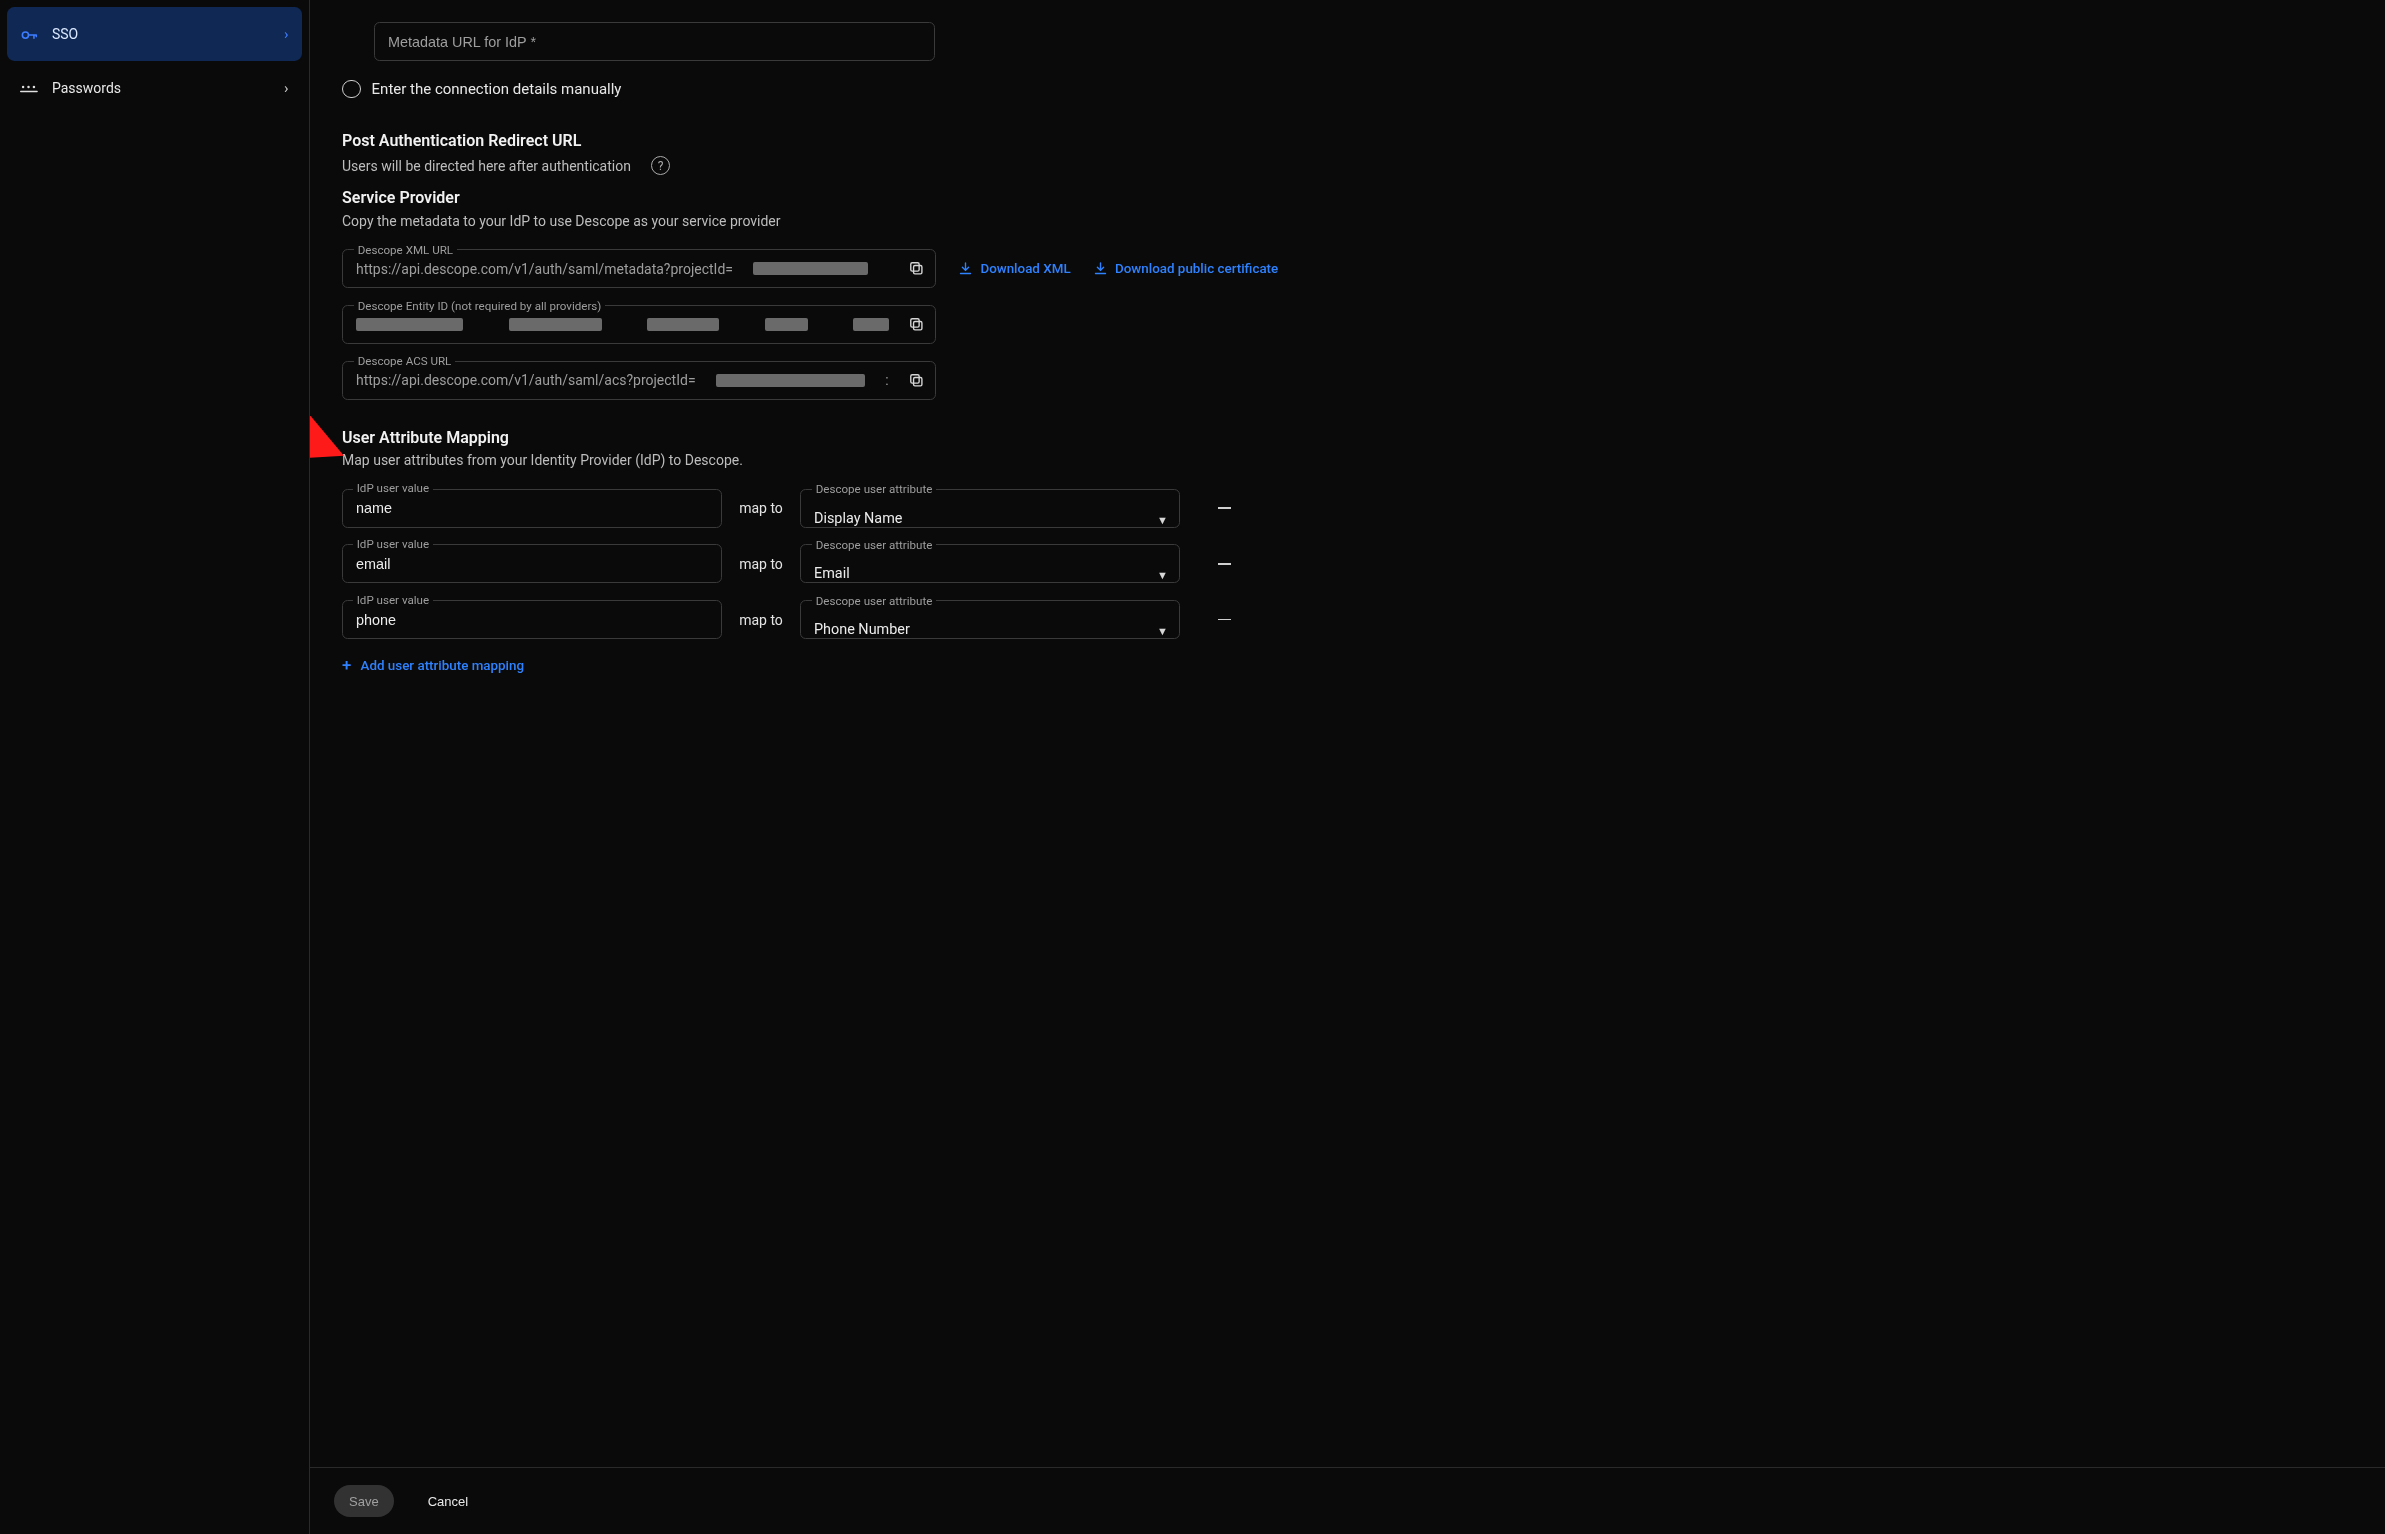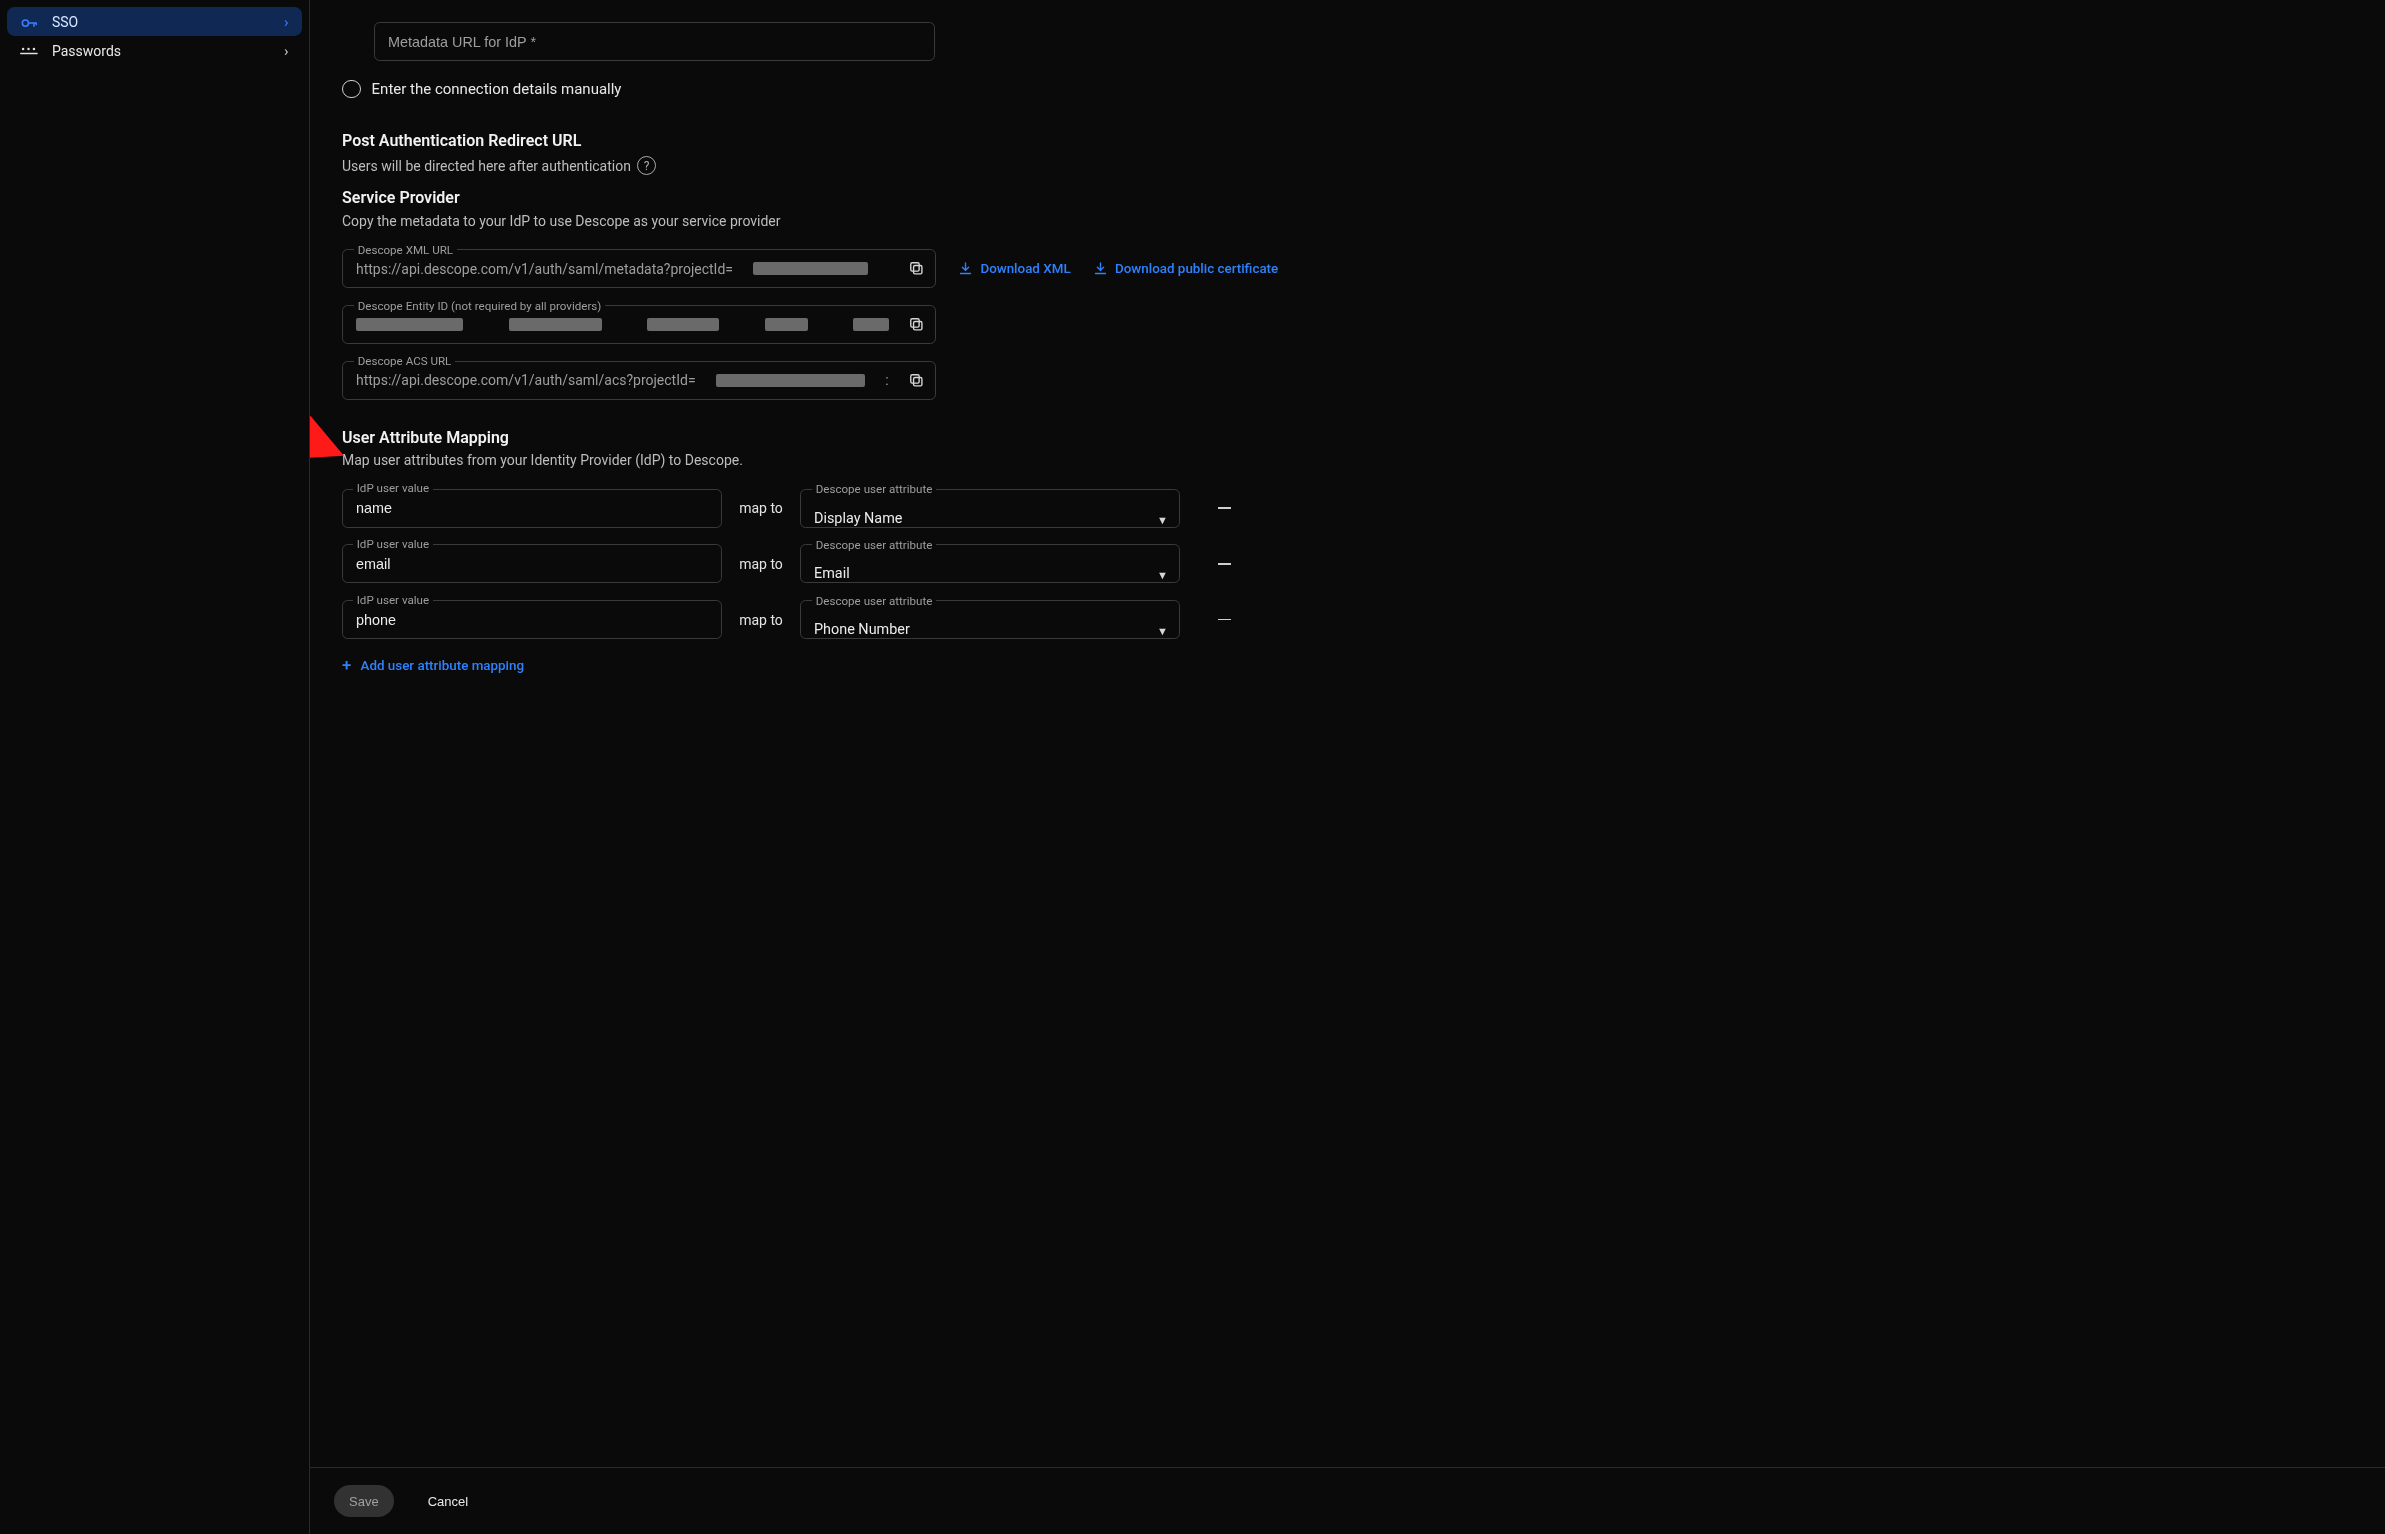--- a/index.html
+++ b/index.html
@@ -18,21 +18,21 @@
     height: 100%;
   }
   
   .sidebar {
     width: 310px;
     flex: 0 0 310px;
     border-right: 0.9px solid #2a2a2a;
     padding: 7.4px;
   }
   .sidebar-item {
-    height: 29px;
+    height: 54px;
     display: flex;
     align-items: center;
     gap: 13px;
     padding: 0 13px;
     border-radius: 7.4px;
     color: #e8e8e8;
     cursor: pointer;
     font-size: 14px;
   }
   .sidebar-item .label { flex: 1; }
@@ -123,21 +123,21 @@
     font-weight: 600;
     color: #f2f2f2;
     margin-bottom: 5.6px;
   }
   .section-sub {
     font-size: 14px;
     color: #bdbdbd;
     margin-bottom: 13px;
     display: flex;
     align-items: center;
-    gap: 6px;
+    gap: 20px;
   }
   .help-icon {
     width: 19.5px; height: 19.5px;
     border: 1.4px solid #aaa;
     border-radius: 50%;
     color: #aaa;
     font-size: 12px;
     display:flex; align-items:center; justify-content:center;
     cursor: pointer;
   }

